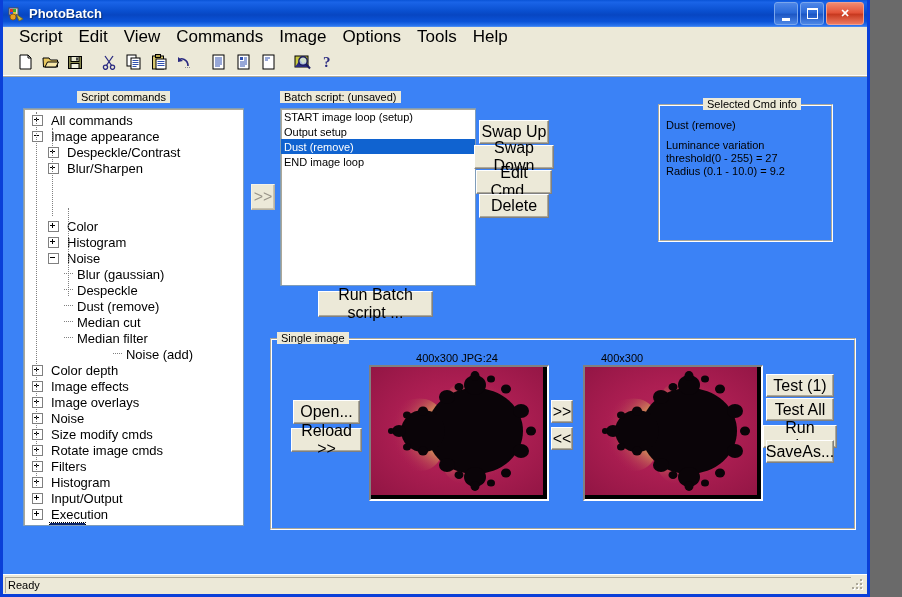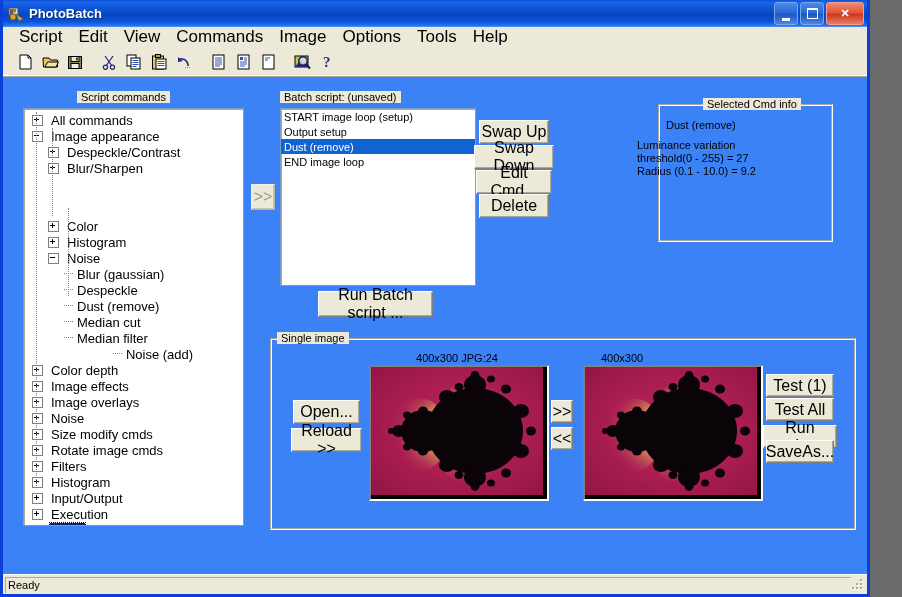--- a/index.html
+++ b/index.html
@@ -517,21 +517,21 @@
   <div class="btn" style="left:476px; top:120px; width:68px; height:22px;">Swap Up</div>
   <div class="btn" style="left:471px; top:145px; width:78px; height:22px;">Swap Down</div>
   <div class="btn" style="left:473px; top:170px; width:74px; height:22px;">Edit Cmd...</div>
   <div class="btn" style="left:476px; top:194px; width:68px; height:22px;">Delete</div>
 
   <div class="btn" style="left:315px; top:291px; width:113px; height:24px;">Run Batch script ...</div>
 
   <div class="groupbox" style="left:655px; top:104px; width:173px; height:136px;"></div>
   <div class="grouplabel" style="left:700px; top:98px;">Selected Cmd info</div>
   <div class="infotext" style="left:663px; top:119px; width:158px;">Dust (remove)</div>
-  <div class="infotext" style="left:634px; top:139px; width:162px;">Luminance variation
+  <div class="infotext" style="left:663px; top:139px; width:162px;">Luminance variation
 threshold(0 - 255) = 27
 Radius (0.1 - 10.0) = 9.2</div>
 
   <div class="groupbox" style="left:267px; top:338px; width:584px; height:190px;"></div>
   <div class="grouplabel" style="left:274px; top:332px;">Single image</div>
 
   <div class="btn" style="left:290px; top:400px; width:65px; height:22px;">Open...</div>
   <div class="btn" style="left:288px; top:428px; width:69px; height:22px;">Reload &gt;&gt;</div>
 
   <div class="imgcap" style="left:366px; top:352px; width:176px;">400x300 JPG:24</div>

